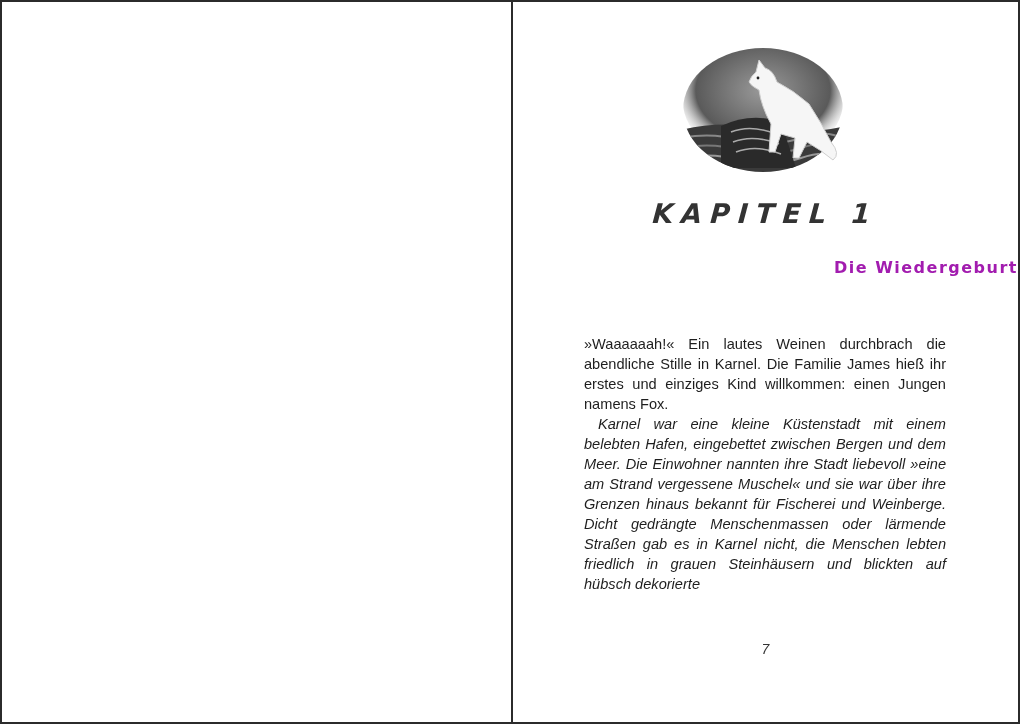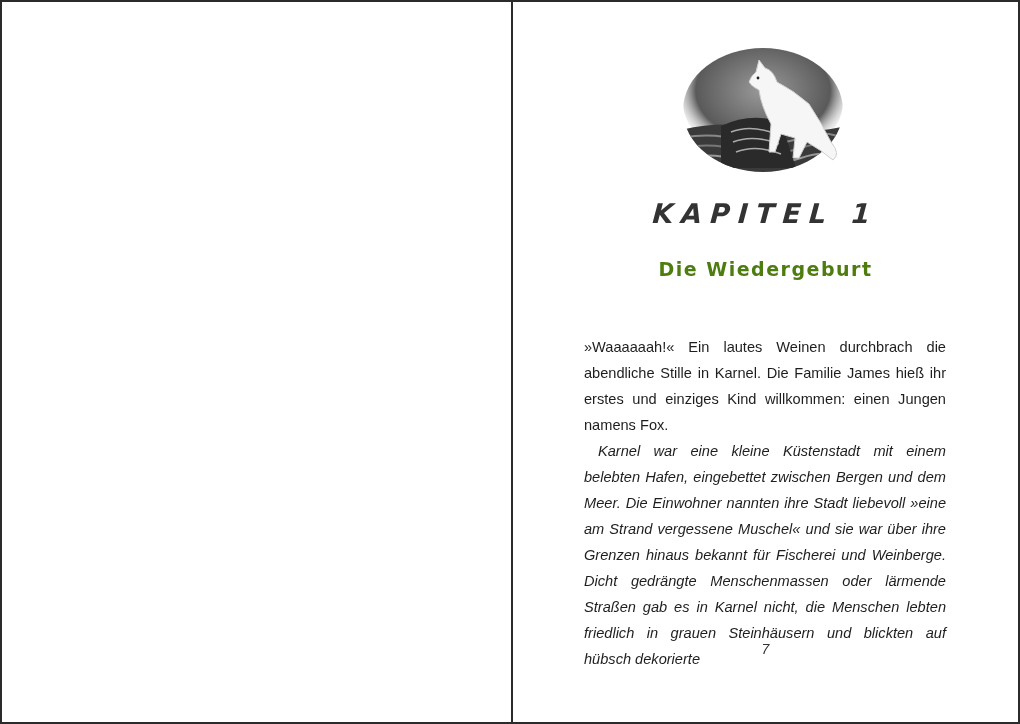--- a/index.html
+++ b/index.html
@@ -19,27 +19,27 @@
     }
     .illustration {
       position: absolute; left: 168px; top: 40px; width: 165px; height: 130px;
     }
     .chapter-label {
       position: absolute; left: 0; width: 505px; top: 196px; text-align: center;
       font-family: "DejaVu Sans", sans-serif; font-size: 27px; letter-spacing: 8px;
       color: #333; font-style: italic; font-weight: bold; transform: skewX(-4deg);
     }
     .chapter-title {
-      position: absolute; left: 0; width: 505px; top: 256px; text-align: center;
-      font-family: "DejaVu Sans", sans-serif; font-size: 19px; letter-spacing: 1.5px;
-      color: #4d7c0f; font-weight: bold;
+      position: absolute; left: 0; width: 505px; top: 256px; text-align: right;
+      font-family: "DejaVu Sans", sans-serif; font-size: 16px; letter-spacing: 1.5px;
+      color: #a21caf; font-weight: bold;
     }
     .body-text {
       position: absolute; left: 71px; top: 332px; width: 362px;
-      font-family: "Liberation Sans", sans-serif; font-size: 14.6px; line-height: 26px;
+      font-family: "Liberation Sans", sans-serif; font-size: 14.6px; line-height: 20px;
       color: #1e1e1e; text-align: justify;
     }
     .body-text p { margin: 0; }
     .body-text p.indent { text-indent: 14px; font-style: italic; }
     .page-number {
       position: absolute; left: 0; width: 505px; top: 639px; text-align: center;
       font-family: "Liberation Sans", sans-serif; font-size: 14px; color: #333; font-style: italic;
     }
   </style>
 </head>

